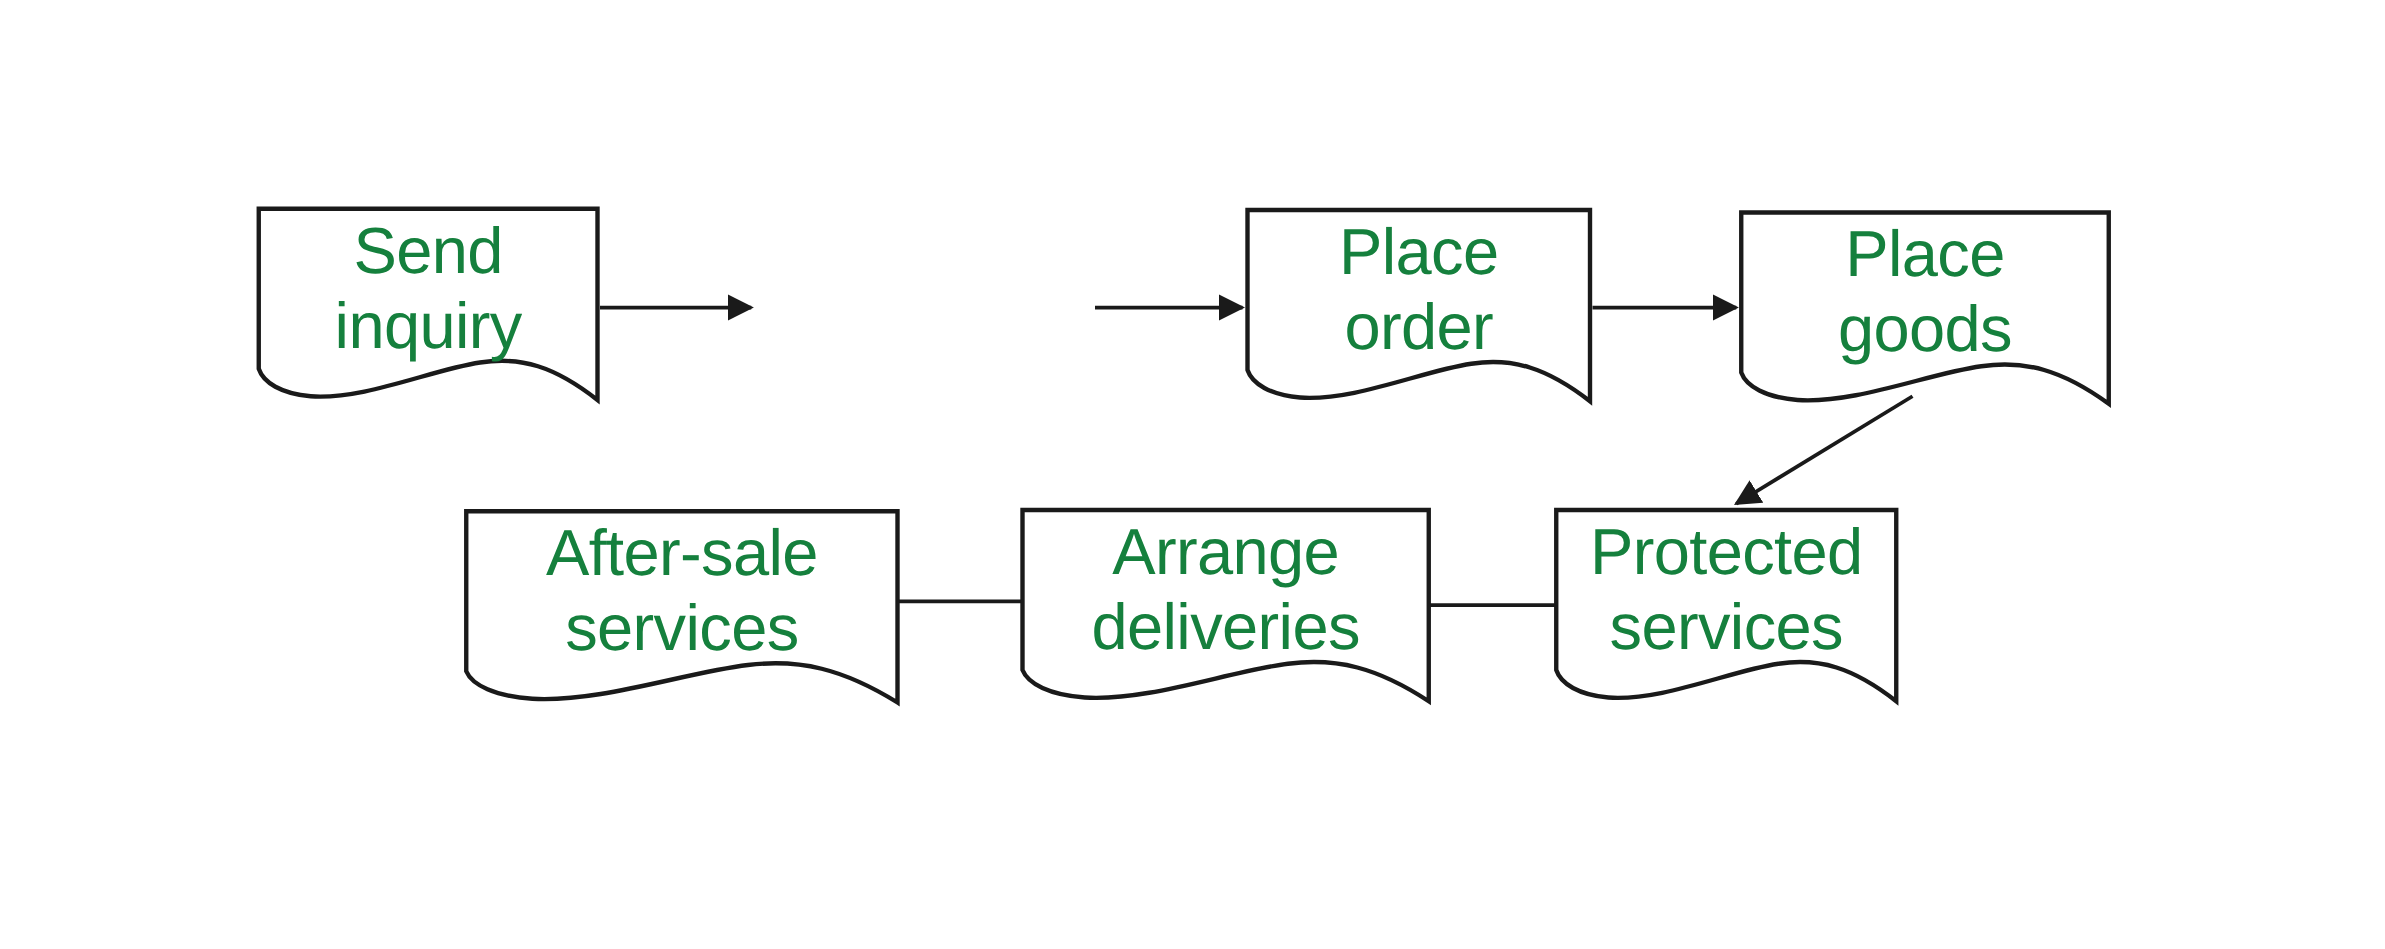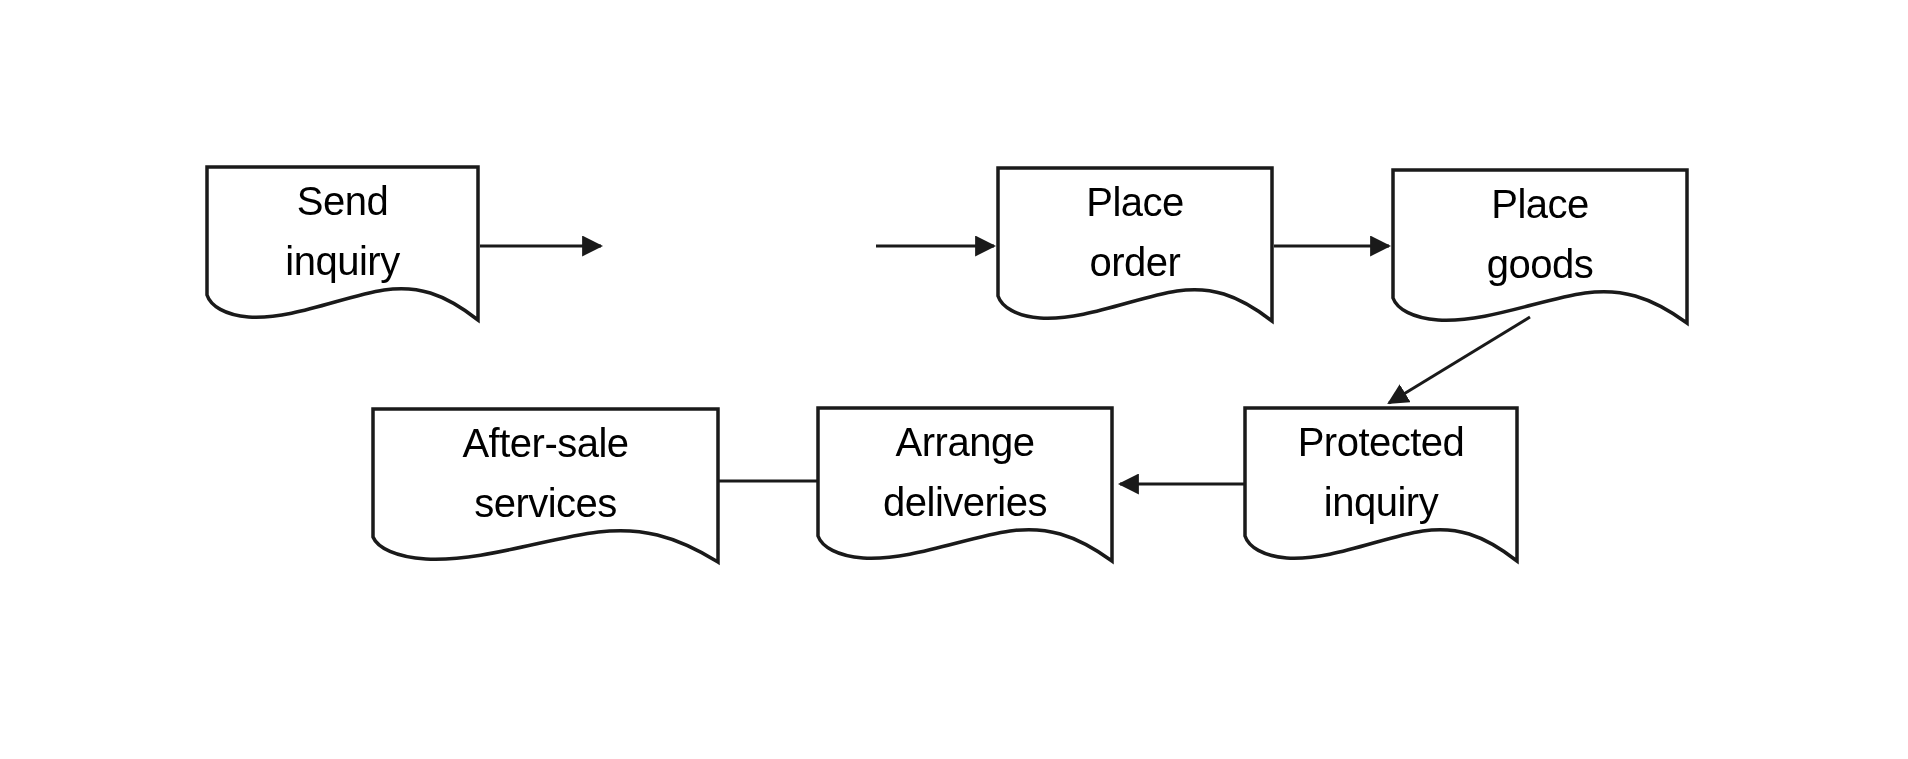--- a/index.html
+++ b/index.html
@@ -49,24 +49,24 @@
     position: absolute;
     left: 0;
     top: 0;
     width: 100%;
     height: 128px;
     display: flex;
     align-items: center;
     justify-content: center;
     text-align: center;
     white-space: pre-line;
-    font-size: 40px;
+    font-size: 52px;
     line-height: 60px;
     letter-spacing: -0.5px;
-    color: #000000;
+    color: #15803d;
   }
 </style>
 </head>
 <body>
 
 <div class="canvas">
 
   <svg class="edges-layer" viewBox="0 0 1908 759">
     <defs>
       <marker id="ah" viewBox="0 0 10 10" refX="9" refY="5" markerWidth="7" markerHeight="7" orient="auto">
@@ -107,29 +107,29 @@
   </div>
 
   <div class="doc-node" style="left:373px; top:409px; width:299px;padding-left:46px;">
     <svg class="doc-shape" viewBox="0 0 300 158" preserveAspectRatio="none">
       <path d="M 0 0 L 300 0 L 300 153 C 262 126 232 118 196 123 C 152 129 94 153 46 150 C 20 148 4 139 0 128 Z"></path>
     </svg>
     <div class="doc-label">After-sale
 services</div>
   </div>
 
-  <div class="doc-node" style="left:818px; top:408px; width:294px;">
+  <div class="doc-node" style="left:818px; top:408px; width:294px;padding-left:31px;">
     <svg class="doc-shape" viewBox="0 0 300 158" preserveAspectRatio="none">
       <path d="M 0 0 L 300 0 L 300 153 C 262 126 232 118 196 123 C 152 129 94 153 46 150 C 20 148 4 139 0 128 Z"></path>
     </svg>
     <div class="doc-label">Arrange
 deliveries</div>
   </div>
 
   <div class="doc-node" style="left:1245px; top:408px; width:272px;">
     <svg class="doc-shape" viewBox="0 0 300 158" preserveAspectRatio="none">
       <path d="M 0 0 L 300 0 L 300 153 C 262 126 232 118 196 123 C 152 129 94 153 46 150 C 20 148 4 139 0 128 Z"></path>
     </svg>
     <div class="doc-label">Protected
-inquiry</div>
+services</div>
   </div>
 
 </div>
 
 </body></html>

